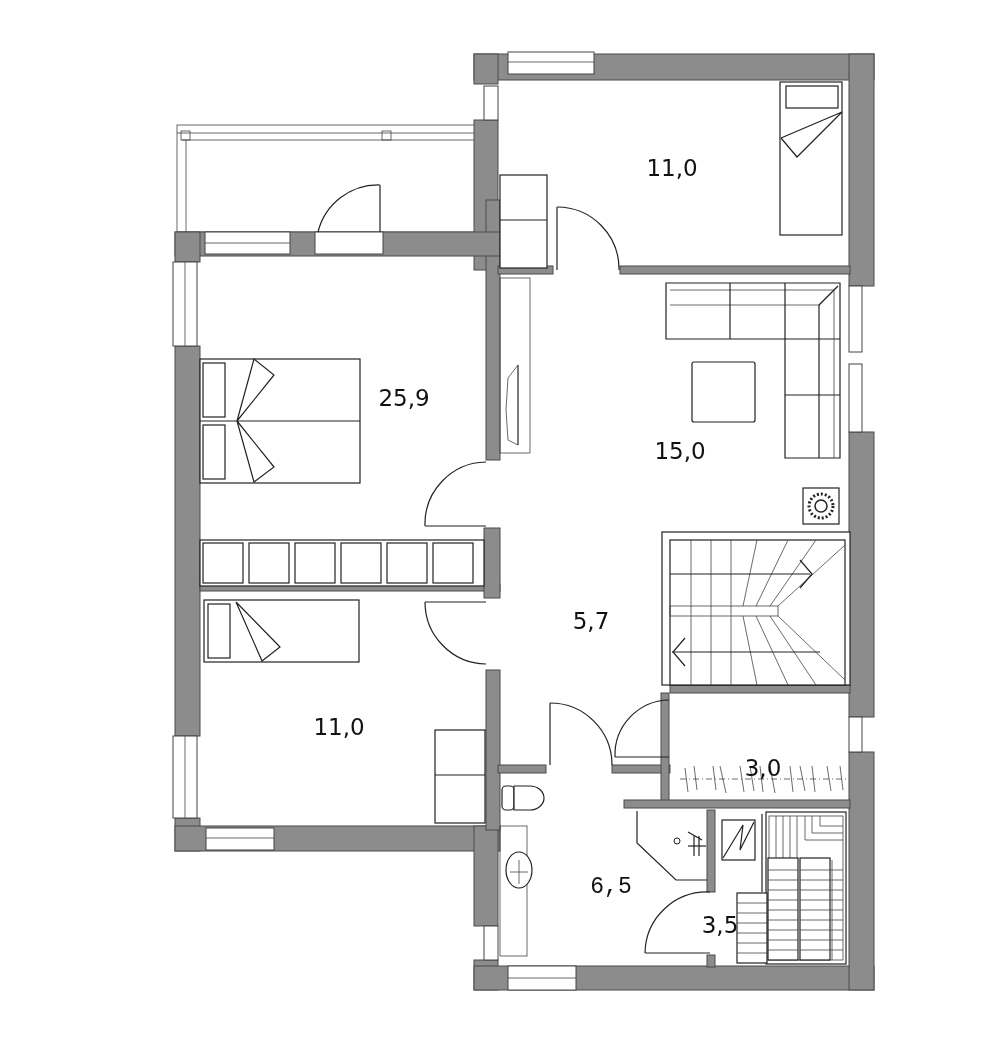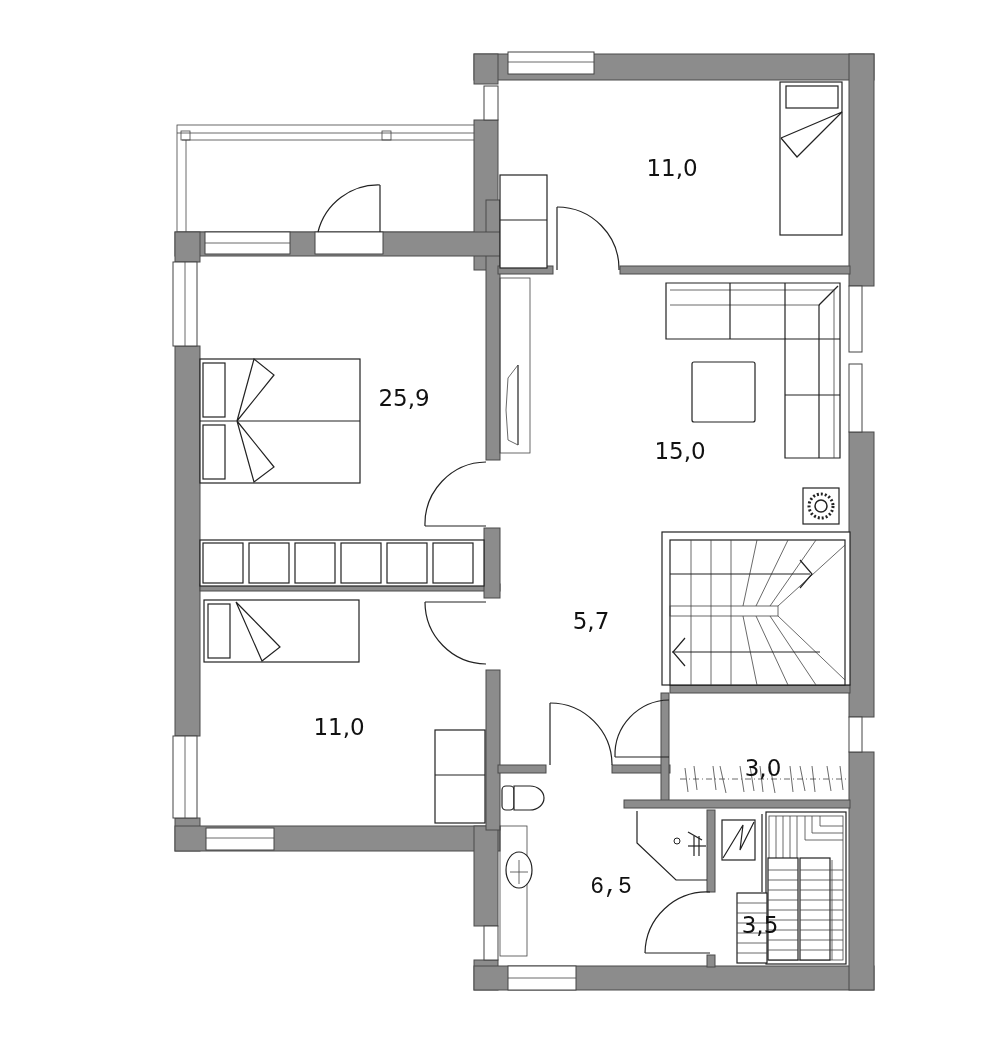--- a/index.html
+++ b/index.html
@@ -246,13 +246,13 @@
   </g>
 </svg>
 
 <div class="room-label" style="left:672px; top:168px;">11,0</div>
 <div class="room-label" style="left:404px; top:398px;">25,9</div>
 <div class="room-label" style="left:680px; top:451px;">15,0</div>
 <div class="room-label" style="left:591px; top:621px;">5,7</div>
 <div class="room-label" style="left:339px; top:727px;">11,0</div>
 <div class="room-label" style="left:763px; top:768px;">3,0</div>
 <div class="room-label" style="left:611px; top:887px;font-family:Liberation Mono, monospace;">6,5</div>
-<div class="room-label" style="left:720px; top:925px;margin-left:40px;">3,5</div>
+<div class="room-label" style="left:720px; top:925px;">3,5</div>
 
 </body></html>

